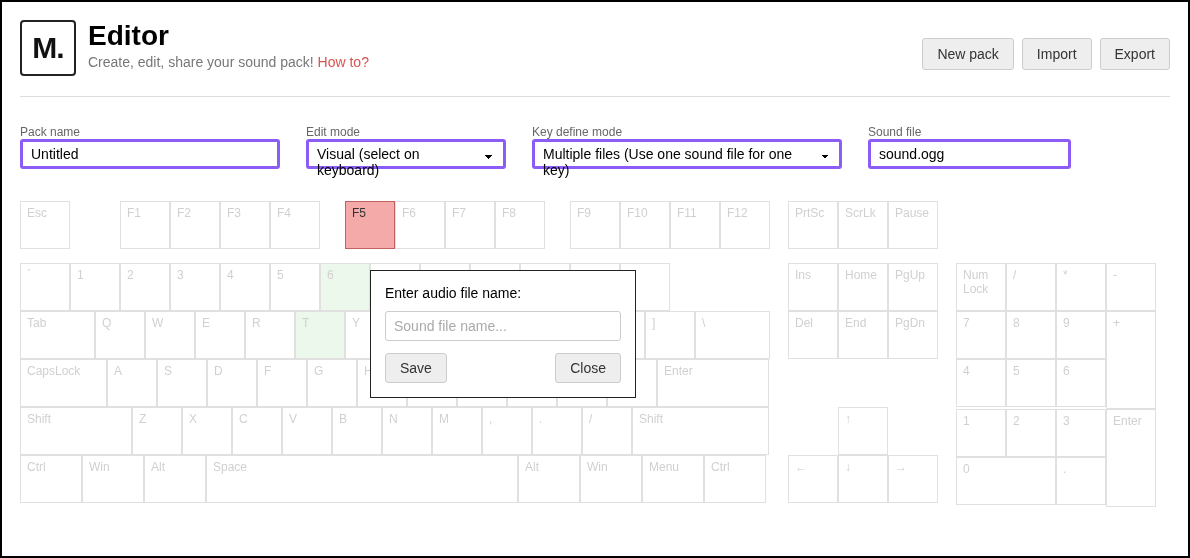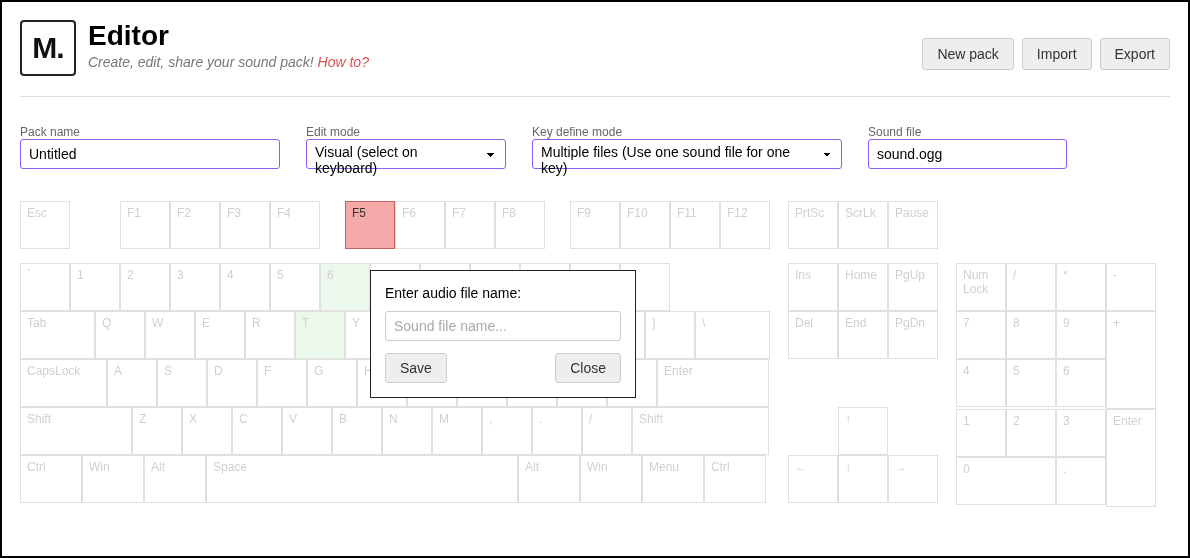--- a/index.html
+++ b/index.html
@@ -2,32 +2,32 @@
 <html><head>
 <meta charset="utf-8">
 <style>
 * { box-sizing: border-box; margin: 0; padding: 0; }
 body { font-family: Arial, Helvetica, sans-serif; background: #fff; width: 1190px; height: 558px; overflow: hidden; border: 2px solid #000; position: relative; }
 .container { padding: 18px; }
 .header { display: flex; align-items: flex-start; justify-content: space-between; border-bottom: 1px solid #ddd; padding-bottom: 20px; margin-bottom: 28px; }
 .header-left { display: flex; align-items: flex-start; gap: 12px; }
 .logo { width: 56px; height: 56px; border: 2px solid #222; border-radius: 4px; display: flex; align-items: center; justify-content: center; font-size: 30px; font-weight: 900; letter-spacing: -1px; color: #111; }
 .title-block h1 { font-size: 28px; font-weight: 700; margin-bottom: 2px; }
-.subtitle { font-size: 14px; color: #777; font-style: italic; }
+.subtitle { font-size: 14px; color: #777; }
 .subtitle a { color: #d9534f; text-decoration: none; }
 .header-buttons { display: flex; gap: 8px; margin-top: 18px; }
 .btn { background: #eee; border: 1px solid #ccc; border-radius: 3px; padding: 7px 14px; font-size: 14px; cursor: pointer; color: #333; }
 .controls { display: flex; gap: 26px; margin-bottom: 32px; }
 .control-group { display: flex; flex-direction: column; }
 .control-group.wide { flex: 0 0 260px; }
 .control-group.medium { flex: 0 0 200px; }
 .control-group.long { flex: 0 0 310px; }
 .control-group.last { flex: 0 0 180px; }
 .control-label { font-size: 12px; color: #666; margin-bottom: 0; }
-.control-input, .control-select { border: 1px solid #8b5cf6; border-radius: 3px; height: 30px; padding: 4px 8px; font-size: 14px; background: #fff; }
+.control-input, .control-select { border: 3px solid #8b5cf6; border-radius: 3px; height: 30px; padding: 4px 8px; font-size: 14px; background: #fff; }
 .control-select { position: relative; appearance: none; padding-right: 24px; background-image: linear-gradient(45deg, transparent 50%, #000 50%), linear-gradient(135deg, #000 50%, transparent 50%); background-position: calc(100% - 14px) 13px, calc(100% - 10px) 13px; background-size: 4px 4px, 4px 4px; background-repeat: no-repeat; }
 
 .keyboard { position: relative; }
 .krow { display: flex; gap: 0; margin-bottom: 0; border-radius: 8px; }
 .key { border: 1px solid #e0e0e0; color: #d0d0d0; font-size: 12px; padding: 4px 6px; height: 48px; background: #fff; cursor: pointer; }
 .key.w1 { width: 50px; }
 .key.w1_25 { width: 62px; }
 .key.w1_5 { width: 75px; }
 .key.w1_75 { width: 87px; }
 .key.w2 { width: 100px; }

